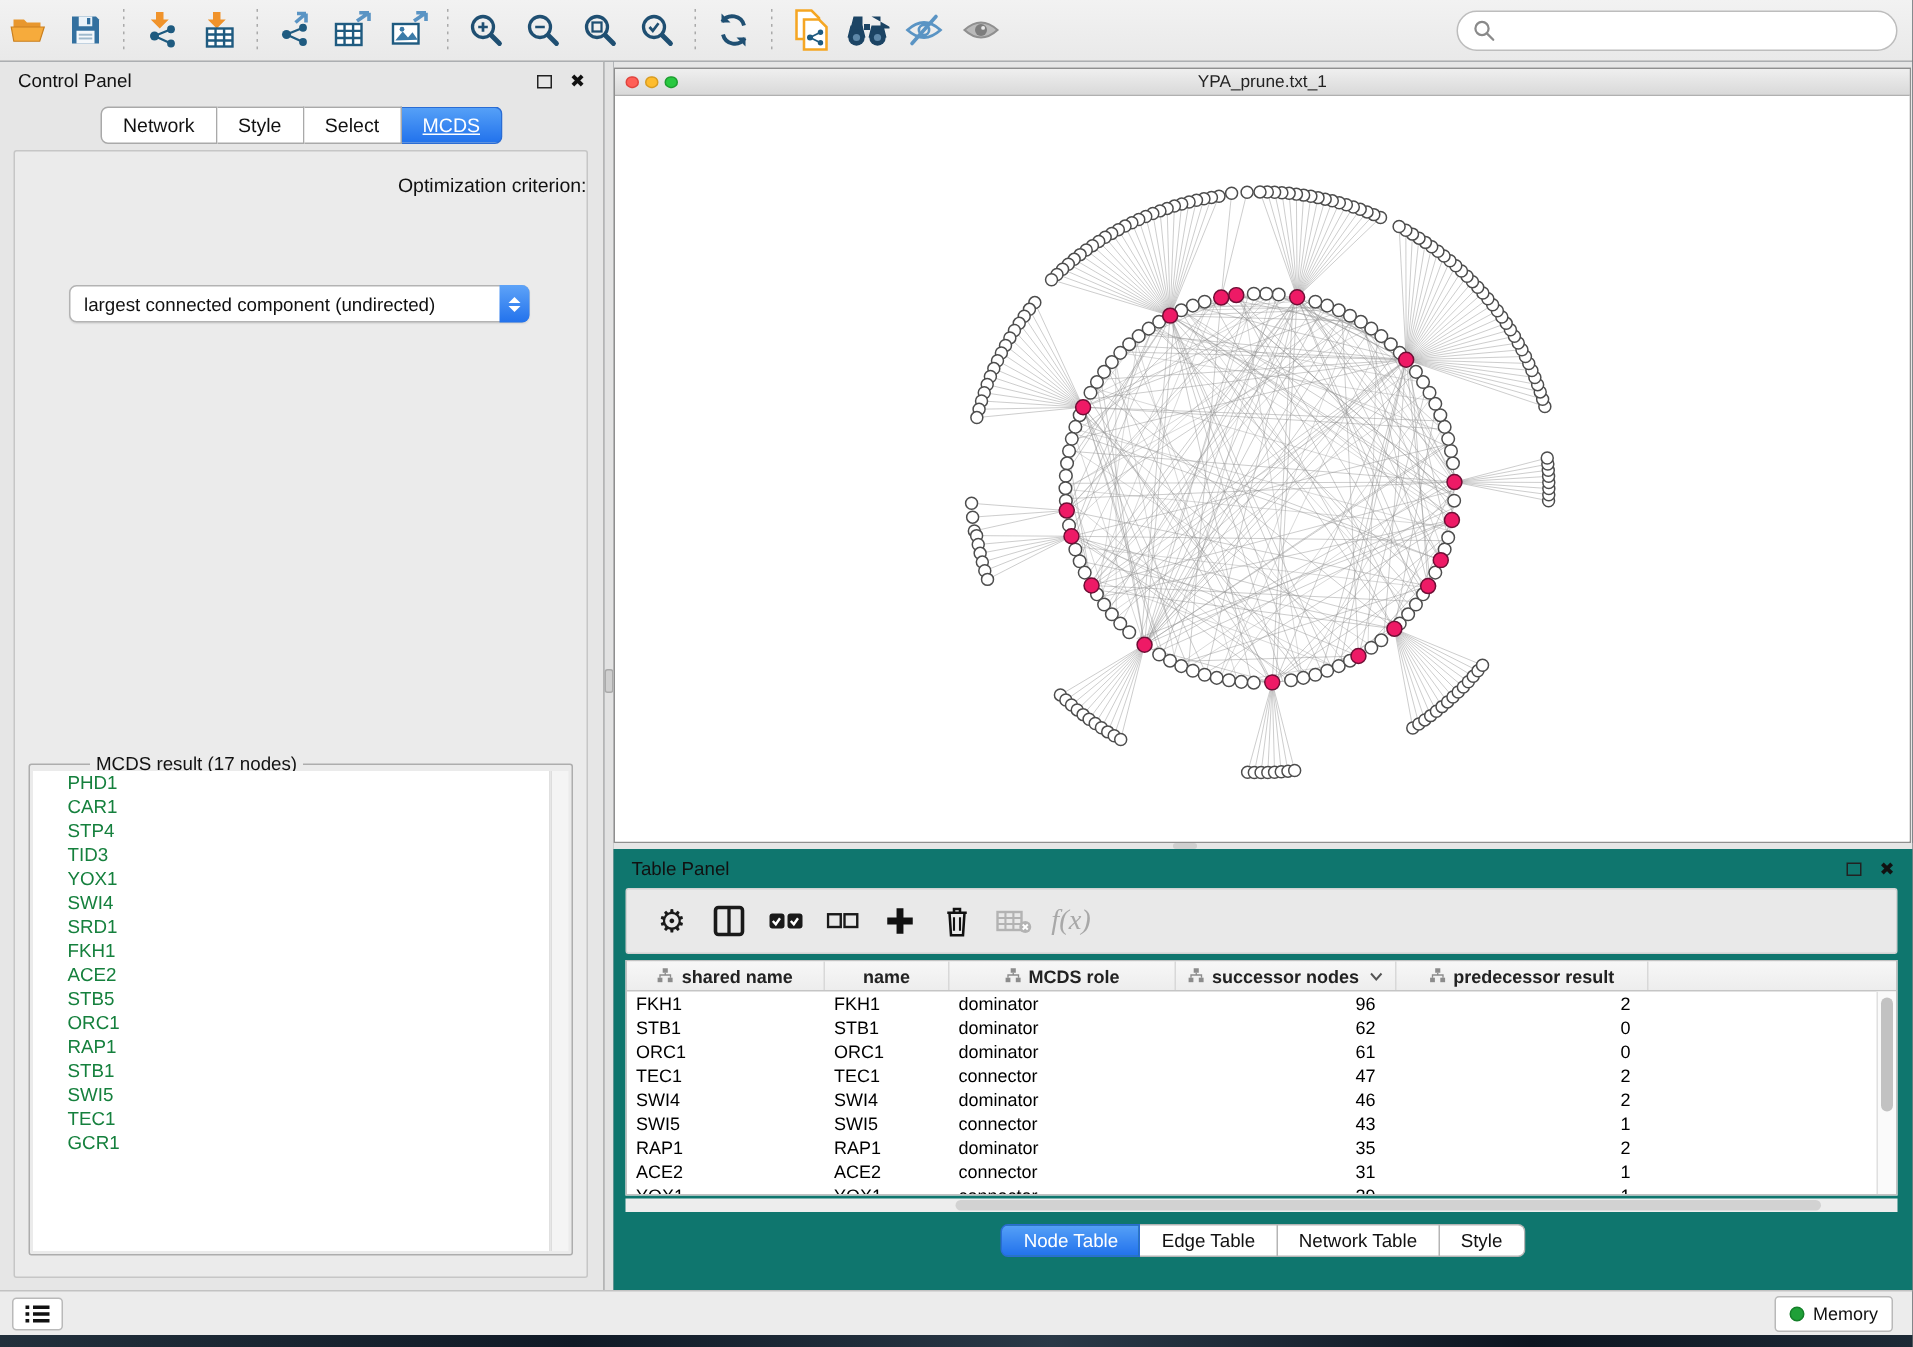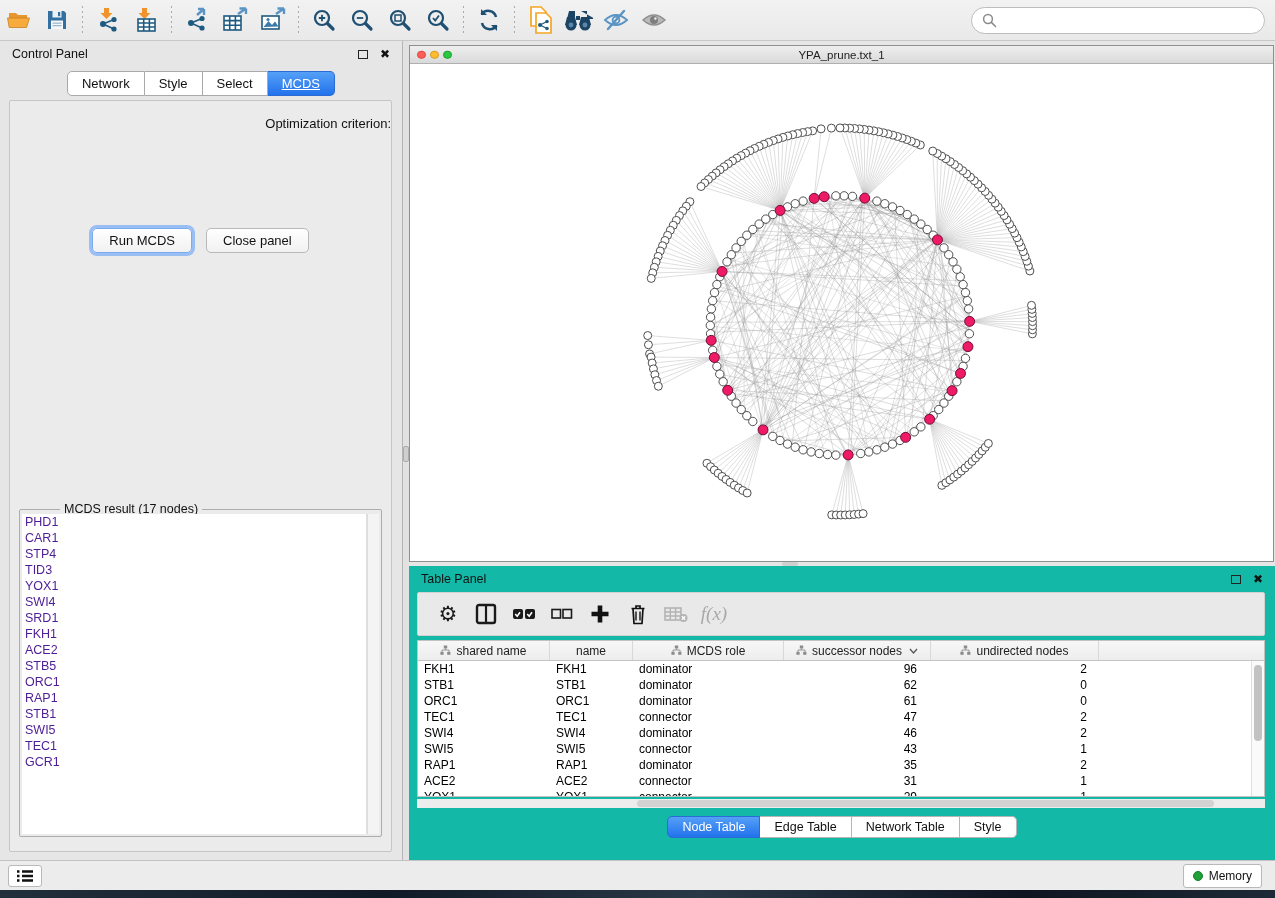--- a/index.html
+++ b/index.html
@@ -54,21 +54,21 @@
   .btn { font-size:13px; padding:4px 16px; background:linear-gradient(180deg,#ffffff,#f1f1f1);
          border:1px solid #b9b9b9; border-radius:5px; color:#111;
          font-family:"Liberation Sans",sans-serif; }
   .btn.focus { box-shadow:0 0 0 3px rgba(96,160,250,.6); border-color:#7aaaf0; }
   .mcds-group { position:absolute; left:9px; right:9px; top:408px; bottom:14px;
                 border:1px solid #adadad; border-radius:2px; }
   .mcds-legend { position:absolute; top:-8px; left:8px; background:#ebebeb; padding:0 4px;
                  font-size:12.5px; color:#111;margin-left:32px; }
   .mcds-list { position:absolute; inset:4px 14px 2px 2px; background:#fff; overflow:hidden;
                border-right:1px solid #e0e0e0; }
-  .mcds-item { font-size:12.5px; line-height:16px; padding-left:3px; color:#4c1d95; }
+  .mcds-item { font-size:12.5px; line-height:16px; padding-left:23px; color:#15803d; }
   .mcds-scroll { position:absolute; top:4px; bottom:2px; right:2px; width:12px; background:#f4f4f4;
                  border-left:1px solid #ddd; }
 
   
   .splitter-v { position:absolute; left:403px; top:41px; width:6px; bottom:38px; background:#e2e2e2; }
   .splitter-v .grip { position:absolute; top:405px; left:0; width:6px; height:16px;
                       background:#cfcfcf; border:1px solid #aaa; border-radius:2px; }
 
   
   .right-col { position:absolute; left:409px; top:41px; right:0; bottom:38px; background:#e6e6e6; }
@@ -84,32 +84,32 @@
   .light.yellow { background:#febc2e; border:0.5px solid #d89c21; }
   .light.green { background:#28c840; border:0.5px solid #1d9e30; }
   .net-canvas { position:absolute; left:0; right:0; top:18px; bottom:0; background:#fff; }
   .net-canvas svg { width:100%; height:100%; }
 
   .hsplit { position:absolute; left:0; right:0; top:521px; height:4px; background:#e6e6e6; }
   .hsplit .grip { position:absolute; left:373px; top:0; width:16px; height:4px;
                   background:#cfcfcf; border-radius:2px; }
 
   
-  .table-panel { position:absolute; left:0; right:0; top:525px; bottom:0; background:#14b8a6; }
+  .table-panel { position:absolute; left:0; right:0; top:525px; bottom:0; background:#0f766e; }
   .tbl-toolbar { position:absolute; left:8px; right:10px; top:26px; height:44px;
                  background:#e9e9e9; border:1px solid #d2d2d2; border-radius:2px;
                  display:flex; align-items:center; padding-left:16px; gap:10px; }
   .ti { width:28px; height:28px; display:flex; align-items:center; justify-content:center; }
   .gear-glyph { font-family:"DejaVu Sans",sans-serif; font-size:21px; color:#1a1a1a; line-height:1; }
   .fx-glyph { font-family:"Liberation Serif",serif; font-style:italic; font-size:19px; color:#a8a8a8; }
 
   .tbl-wrap { position:absolute; left:8px; right:10px; top:74px; bottom:63px; background:#fff;
               border:1px solid #c2c2c2; }
   .tbl-header { display:flex; height:20px; background:linear-gradient(180deg,#f7f7f7,#ededed);
-                border-bottom:1px solid #c5c5c5; }
+                border-bottom:1px solid #c5c5c5;font-weight:bold; }
   .th { display:flex; align-items:center; justify-content:center; gap:5px; font-size:12px;
         color:#222; border-right:1px solid #d8d8d8; position:relative; }
   .th .sort { margin-left:2px; }
   .tbl-rows { position:absolute; left:0; right:13px; top:20px; bottom:0; overflow:hidden; }
   .trow { display:flex; height:16px; align-items:center; }
   .td { font-size:12px; color:#000; padding:0 6px; white-space:nowrap; overflow:hidden; }
   .td.num { text-align:right; }
   .tbl-vscroll { position:absolute; right:0; top:20px; bottom:0; width:13px; background:#fafafa;
                  border-left:1px solid #e0e0e0; }
   .tbl-vscroll .thumb { position:absolute; left:2px; right:2px; top:4px; height:76px;
@@ -304,23 +304,26 @@
       <span class="close-icon">✖</span>
     </div>
     <div class="ctl-tabs">
         <span class="ctab">Network</span>
         <span class="ctab">Style</span>
         <span class="ctab">Select</span>
         <span class="ctab sel">MCDS</span>
       </div>
     <div class="ctl-body">
       <div class="opt-label">Optimization criterion:</div>
-      <div class="btn-row">
-        <button class="btn focus">Run MCDS</button>
-        <button class="btn">Close panel</button>
+      <div class="dropdown">
+        <span class="val">largest connected component (undirected)</span>
+        <span class="dd-cap">
+            <i class="up"></i>
+            <i class="dn"></i>
+          </span>
       </div>
       <div class="mcds-group">
         <span class="mcds-legend">MCDS result (17 nodes)</span>
         <div class="mcds-list">
             <div class="mcds-item">PHD1</div>
             <div class="mcds-item">CAR1</div>
             <div class="mcds-item">STP4</div>
             <div class="mcds-item">TID3</div>
             <div class="mcds-item">YOX1</div>
             <div class="mcds-item">SWI4</div>
@@ -1075,21 +1078,21 @@
                 <path d="M1 1l3.5 4L8 1" stroke="#555" stroke-width="1.3" fill="none"></path>
               </svg>
             </div>
             <div class="th" style="width: 168px;">
               <svg width="11" height="11" viewBox="0 0 11 11">
                 <rect x="3.8" y="0.5" width="3.4" height="3" fill="#8c8c8c"></rect>
                 <rect x="0.4" y="6.8" width="3.2" height="3" fill="#8c8c8c"></rect>
                 <rect x="7.2" y="6.8" width="3.2" height="3" fill="#8c8c8c"></rect>
                 <path d="M5.5 3.5v1.5M2 6.8V5h7v1.8" stroke="#8c8c8c" stroke-width="0.9" fill="none"></path>
               </svg>
-              <span>undirected nodes</span>
+              <span>predecessor result</span>
             </div>
             <div class="th" style="flex: 1 1 0%; border-right: none;"></div>
           </div>
         <div class="tbl-rows">
             <div class="trow">
               <div class="td" style="width: 132px;">FKH1</div>
               <div class="td" style="width: 83px;">FKH1</div>
               <div class="td" style="width: 151px;">dominator</div>
               <div class="td num" style="width: 147px; padding-right: 14px; text-align: right;">96</div>
               <div class="td num" style="width: 168px; padding-right: 12px;">2</div>

